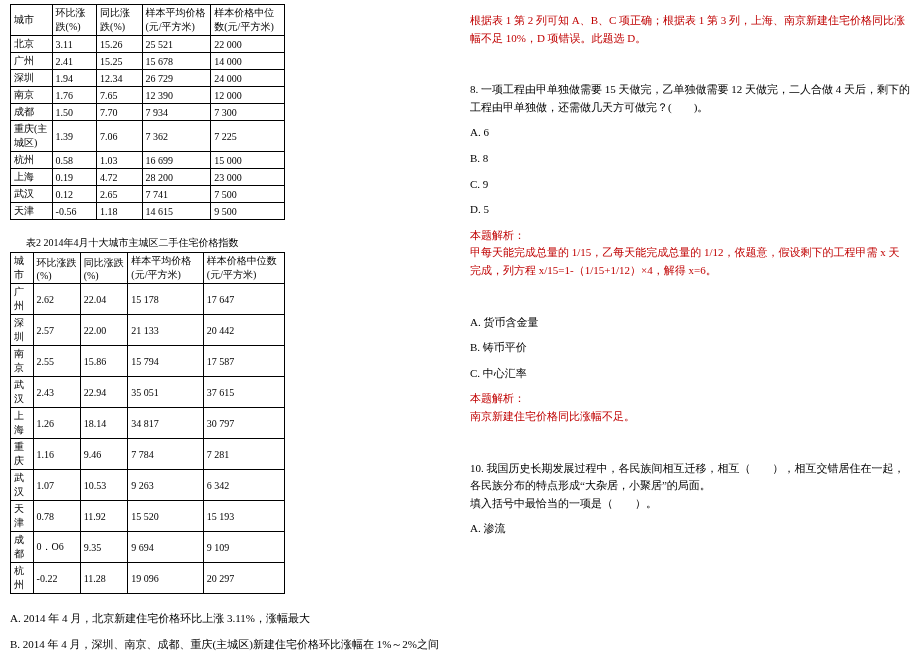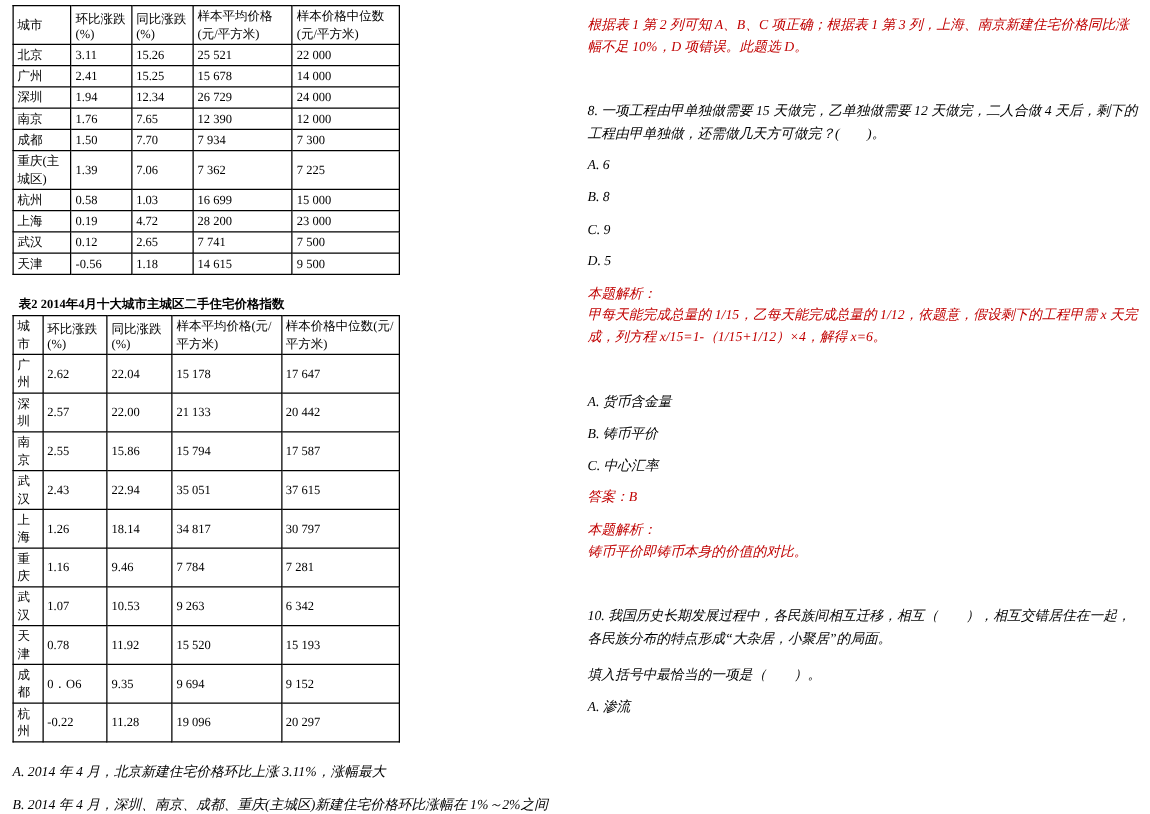--- a/index.html
+++ b/index.html
@@ -22,42 +22,40 @@
     padding: 4px 10px;
   }
   .col-left {
     width: 460px;
   }
   .col-right {
     width: 460px;
   }
   table {
     border-collapse: collapse;
-    width: 310px;
+    width: 275px;
     margin-bottom: 16px;
   }
   td {
     border: 1px solid #000;
     padding: 1px 3px;
     font-size: 10px;
     height: 13px;
     vertical-align: middle;
   }
   td.hcell {
     font-size: 10px;
   }
   .table-title {
     font-size: 10px;
-    margin: 2px 5px;
-    font-weight: bold;
+    margin: 2px 16px;
   }
   p {
     margin: 8px 0;
     line-height: 1.6;
-    font-style: italic;
   }
   .red {
     color: #c00000;
   }
   .gap {
     height: 18px;
   }
 </style>
 </head>
 <body>
@@ -211,21 +209,21 @@
             <td>0.78</td>
             <td>11.92</td>
             <td>15 520</td>
             <td>15 193</td>
           </tr>
       <tr>
             <td>成都</td>
             <td>0．O6</td>
             <td>9.35</td>
             <td>9 694</td>
-            <td>9 152</td>
+            <td>9 109</td>
           </tr>
       <tr>
             <td>杭州</td>
             <td>-0.22</td>
             <td>11.28</td>
             <td>19 096</td>
             <td>20 297</td>
           </tr>
     </tbody>
       </table>
@@ -246,23 +244,22 @@
     <p>C. 9</p>
     <p>D. 5</p>
     <p class="red" style="margin-bottom:0">本题解析：</p>
     <p class="red" style="margin-top:0">甲每天能完成总量的 1/15，乙每天能完成总量的 1/12，依题意，假设剩下的工程甲需 x 天完成，列方程 x/15=1-（1/15+1/12）×4，解得 x=6。</p>
 
     <div class="gap"></div>
 
     <p>A. 货币含金量</p>
     <p>B. 铸币平价</p>
     <p>C. 中心汇率</p>
-    <p class="red">答案：B</p>
     <p class="red" style="margin-bottom:0">本题解析：</p>
-    <p class="red" style="margin-top:0">铸币平价即铸币本身的价值的对比。</p>
+    <p class="red" style="margin-top:0">南京新建住宅价格同比涨幅不足。</p>
 
     <div class="gap"></div>
 
-    <p style="margin-bottom:12px">10. 我国历史长期发展过程中，各民族间相互迁移，相互（　　），相互交错居住在一起，各民族分布的特点形成“大杂居，小聚居”的局面。</p>
+    <p style="margin-bottom:0">10. 我国历史长期发展过程中，各民族间相互迁移，相互（　　），相互交错居住在一起，各民族分布的特点形成“大杂居，小聚居”的局面。</p>
     <p style="margin-top:0">填入括号中最恰当的一项是（　　）。</p>
     <p>A. 渗流</p>
   </div>
 </div>
 
 </body></html>

